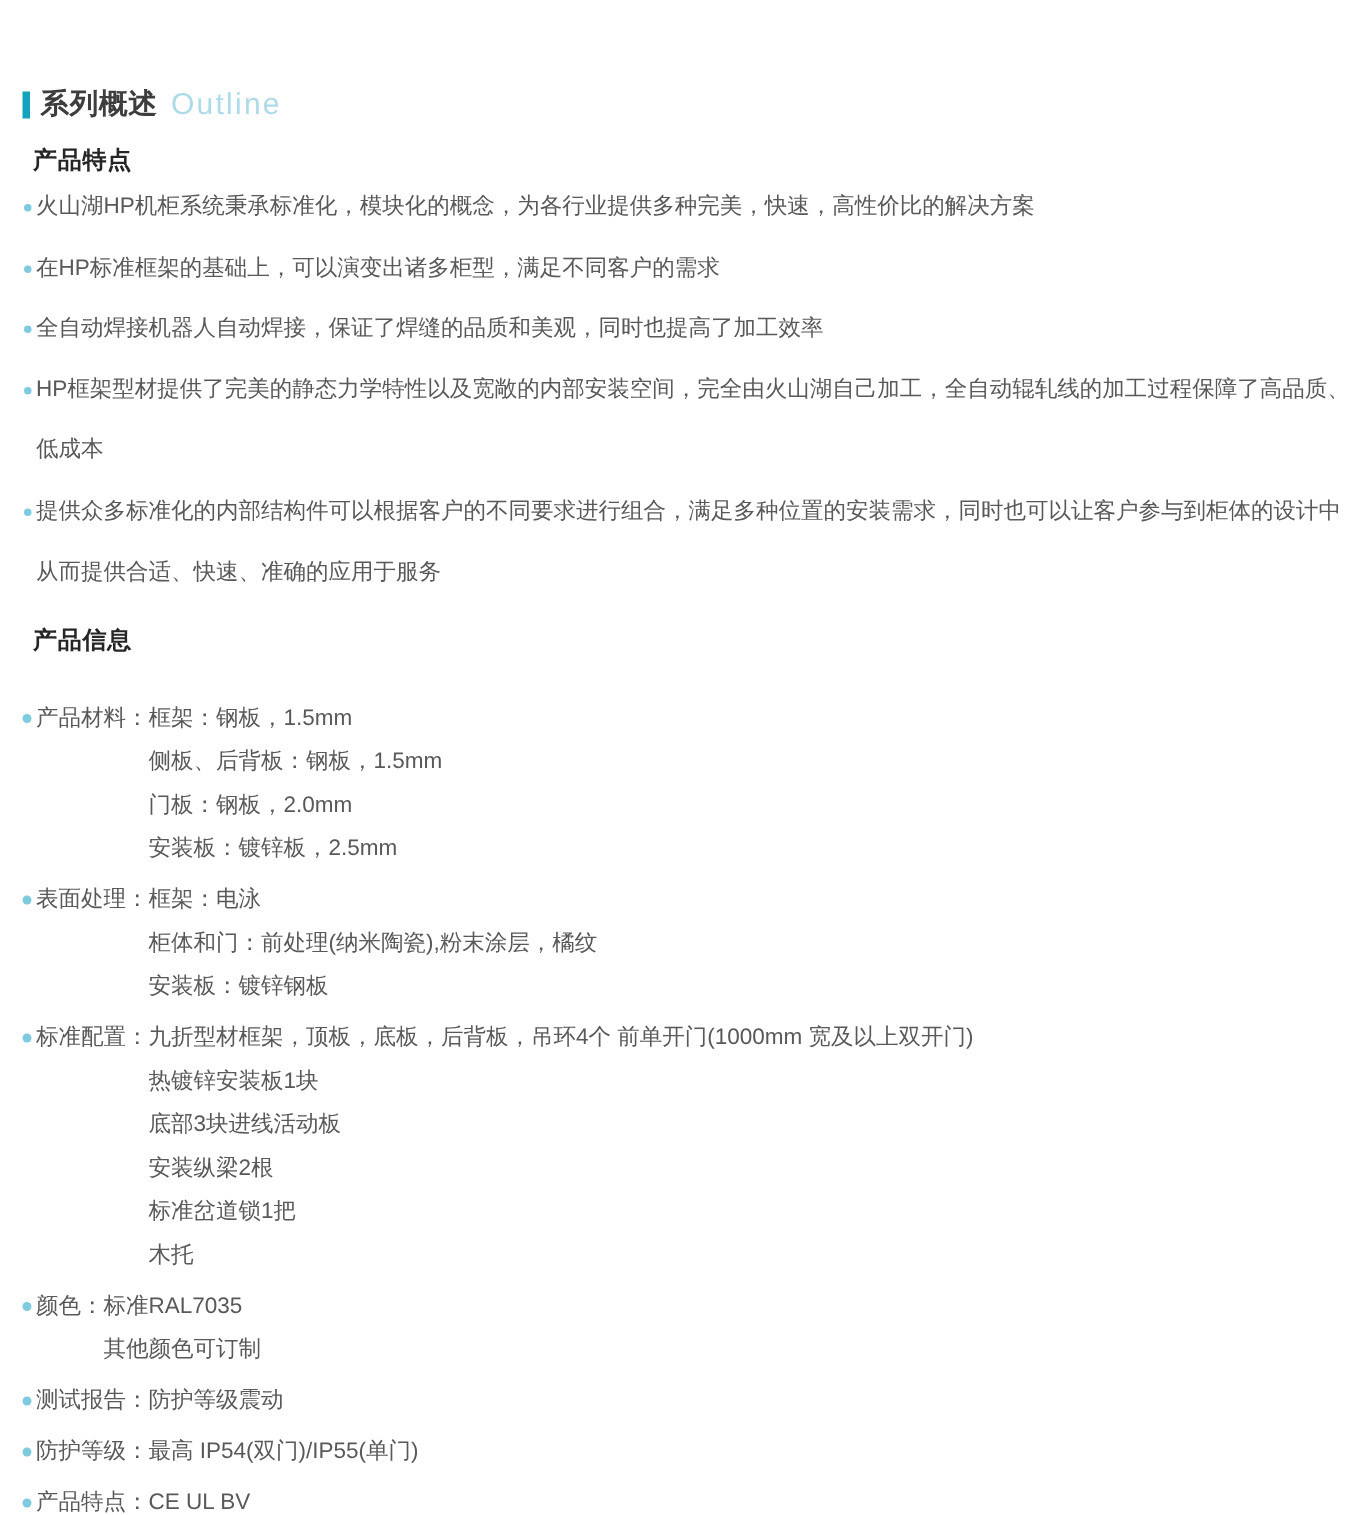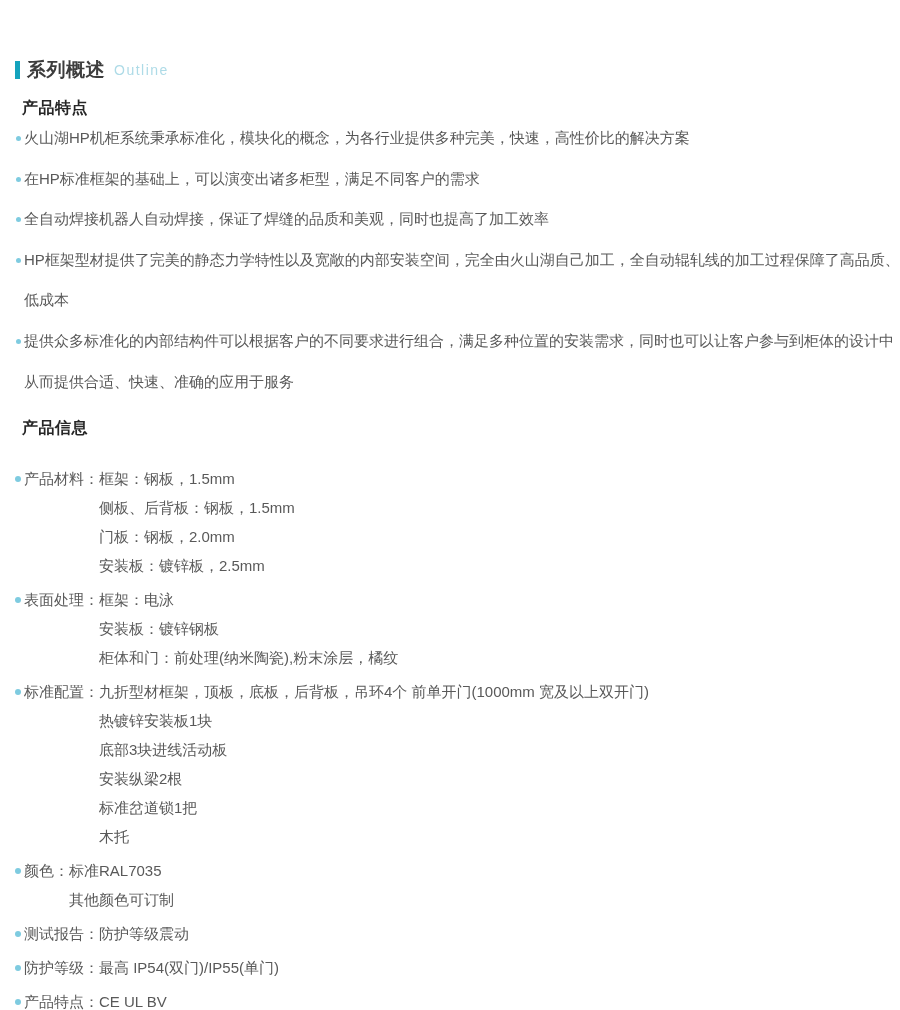--- a/index.html
+++ b/index.html
@@ -34,21 +34,21 @@
   h1.page-title {
     margin: 0;
     font-size: 19px;
     line-height: 20px;
     font-weight: bold;
     color: var(--title_zh, #3d3d3d);
     letter-spacing: 0.5px;
   }
   .page-subtitle {
     margin-left: 9px;
-    font-size: 14px;
+    font-size: 20px;
     line-height: 20px;
     color: var(--title_en, #aedbe7);
     letter-spacing: 1.5px;
   }
 
   
   h2.section-heading {
     margin: 0;
     padding-left: 7px;
     font-size: 16px;
@@ -171,22 +171,22 @@
           <div class="info-value-line">门板：钢板，2.0mm</div>
           <div class="info-value-line">安装板：镀锌板，2.5mm</div>
         </div>
   </div>
 
   <div class="info-item">
     <span class="dot"></span>
     <span class="info-label">表面处理：</span>
     <div class="info-values">
           <div class="info-value-line">框架：电泳</div>
+          <div class="info-value-line">柜体和门：前处理(纳米陶瓷),粉末涂层，橘纹</div>
           <div class="info-value-line">安装板：镀锌钢板</div>
-          <div class="info-value-line">柜体和门：前处理(纳米陶瓷),粉末涂层，橘纹</div>
         </div>
   </div>
 
   <div class="info-item">
     <span class="dot"></span>
     <span class="info-label">标准配置：</span>
     <div class="info-values">
           <div class="info-value-line">九折型材框架，顶板，底板，后背板，吊环4个 前单开门(1000mm 宽及以上双开门)</div>
           <div class="info-value-line">热镀锌安装板1块</div>
           <div class="info-value-line">底部3块进线活动板</div>

